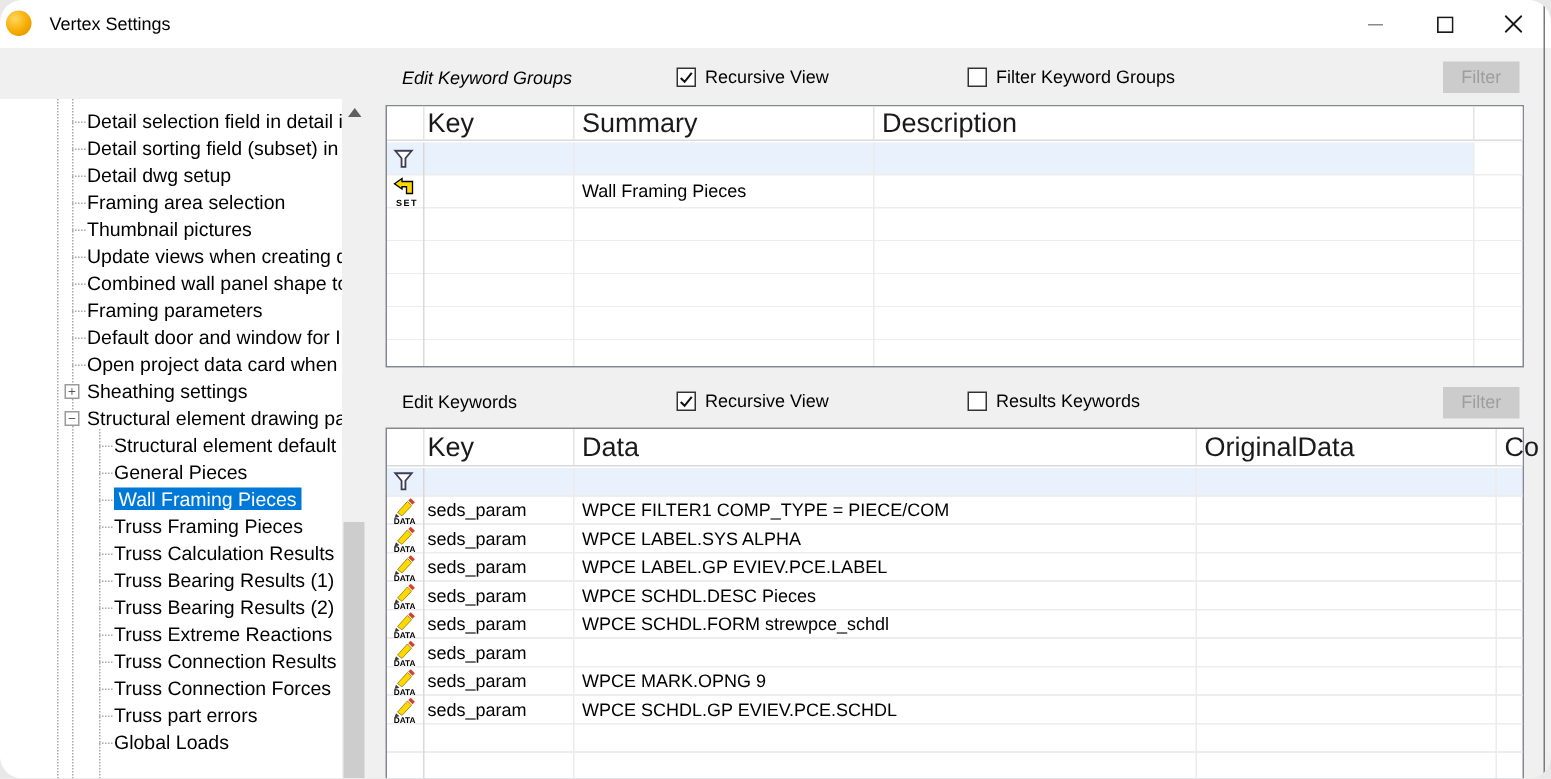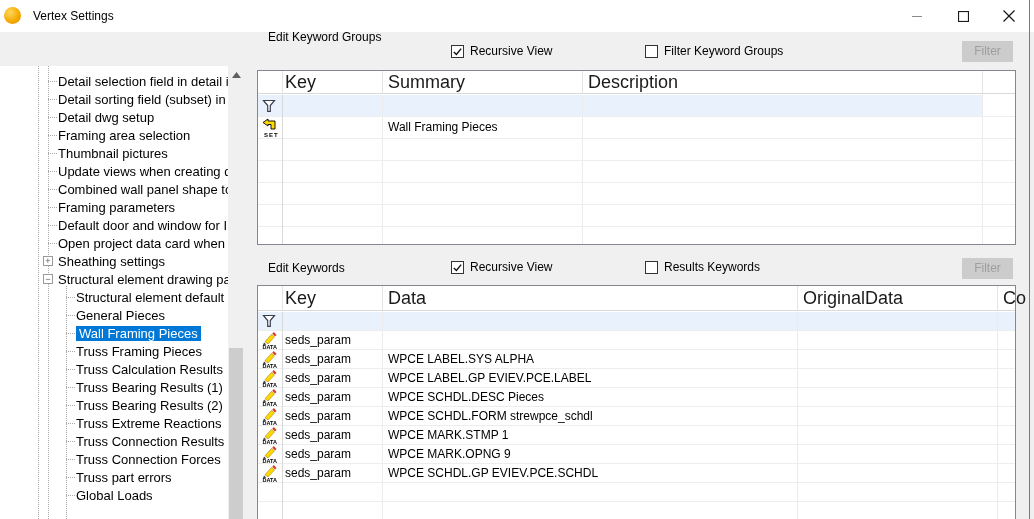--- a/index.html
+++ b/index.html
@@ -1,19 +1,19 @@
 <!DOCTYPE html>
 <html><head>
 <meta charset="utf-8">
 <style>
   * { margin:0; padding:0; box-sizing:border-box; }
   html,body { background:#e8e8e8; }
   #root {
     position:relative; width:1034px; height:519px; overflow:hidden;
-    background:#f0f0f0; font-family:"Liberation Sans", sans-serif; color:#000;
+    background:#f0f0f0; font-family:"Liberation Sans", sans-serif; color:#000;border-radius:15px;
   }
 
   
   .titlebar { position:absolute; left:0; top:0; width:1034px; height:32px; background:#ffffff; }
   .app-icon { position:absolute; left:4px; top:7px; width:17px; height:17px; border-radius:50%;
     background:radial-gradient(circle at 35% 32%, #ffd75e 0%, #f6ab00 55%, #d98c00 100%); }
   .window-title { position:absolute; left:33px; top:9px; font-size:12px; }
   .win-controls { position:absolute; right:2px; top:0; height:32px; display:flex; }
   .win-btn { width:46px; height:32px; display:flex; align-items:center; justify-content:center; }
 
@@ -93,21 +93,21 @@
       <div class="win-btn">
         <svg width="12" height="12" viewBox="0 0 12 12">
             <line x1="0.5" y1="0.5" x2="11.5" y2="11.5" stroke="#1a1a1a" stroke-width="1.2"></line>
             <line x1="11.5" y1="0.5" x2="0.5" y2="11.5" stroke="#1a1a1a" stroke-width="1.2"></line>
           </svg>
       </div>
     </div>
   </div>
 
   <span class="bar-label" style="left:2px; top:45px;margin-top:24px;">Keyword Groups</span>
-  <span class="bar-label" style="left:268px; top:30px;">Edit Keyword Groups</span>
+  <span class="bar-label" style="left:268px; top:45px;font-style:italic;">Edit Keyword Groups</span>
   <label class="chk" style="left:451px; top:44px;">
     <span class="chkbox">
       <svg width="11" height="11" viewBox="0 0 12 12">
           <polyline points="2,6.5 4.8,9.3 10,2.8" fill="none" stroke="#111" stroke-width="1.5"></polyline>
         </svg>
     </span>
     <span>Recursive View</span>
   </label>
   <label class="chk" style="left:645px; top:44px;">
     <span class="chkbox"></span>
@@ -230,20 +230,21 @@
         <div class="trowt" style="top: 19px; height: 19px; line-height: 18px;">
           <span class="rowicon">
             <svg width="18" height="19" viewBox="0 0 18 19">
               <polygon points="2,12 4.3,14 1,14.8" fill="#3a3a3a"></polygon>
               <polygon points="3,11.2 9.6,3.8 12.4,6.6 6,13.4" fill="#ffd800" stroke="#8a6d00" stroke-width="0.5"></polygon>
               <polygon points="10.2,3.2 11.8,1.6 14.6,4.4 13,6" fill="#d8402a"></polygon>
               <text x="0.5" y="18.5" font-size="5.5" font-weight="bold" fill="#000">DATA</text>
             </svg>
           </span>
           <span class="cell" style="left: 27px;">seds_param</span>
+          <span class="cell" style="left: 130px;">WPCE FILTER1 COMP_TYPE = PIECE/COM</span>
         </div>
         <div class="trowt" style="top: 38px; height: 19px; line-height: 18px;">
           <span class="rowicon">
             <svg width="18" height="19" viewBox="0 0 18 19">
               <polygon points="2,12 4.3,14 1,14.8" fill="#3a3a3a"></polygon>
               <polygon points="3,11.2 9.6,3.8 12.4,6.6 6,13.4" fill="#ffd800" stroke="#8a6d00" stroke-width="0.5"></polygon>
               <polygon points="10.2,3.2 11.8,1.6 14.6,4.4 13,6" fill="#d8402a"></polygon>
               <text x="0.5" y="18.5" font-size="5.5" font-weight="bold" fill="#000">DATA</text>
             </svg>
           </span>
@@ -289,21 +290,20 @@
         <div class="trowt" style="top: 114px; height: 19px; line-height: 18px;">
           <span class="rowicon">
             <svg width="18" height="19" viewBox="0 0 18 19">
               <polygon points="2,12 4.3,14 1,14.8" fill="#3a3a3a"></polygon>
               <polygon points="3,11.2 9.6,3.8 12.4,6.6 6,13.4" fill="#ffd800" stroke="#8a6d00" stroke-width="0.5"></polygon>
               <polygon points="10.2,3.2 11.8,1.6 14.6,4.4 13,6" fill="#d8402a"></polygon>
               <text x="0.5" y="18.5" font-size="5.5" font-weight="bold" fill="#000">DATA</text>
             </svg>
           </span>
           <span class="cell" style="left: 27px;">seds_param</span>
-          <span class="cell" style="left: 130px;">WPCE MARK.STMP 1</span>
         </div>
         <div class="trowt" style="top: 133px; height: 19px; line-height: 18px;">
           <span class="rowicon">
             <svg width="18" height="19" viewBox="0 0 18 19">
               <polygon points="2,12 4.3,14 1,14.8" fill="#3a3a3a"></polygon>
               <polygon points="3,11.2 9.6,3.8 12.4,6.6 6,13.4" fill="#ffd800" stroke="#8a6d00" stroke-width="0.5"></polygon>
               <polygon points="10.2,3.2 11.8,1.6 14.6,4.4 13,6" fill="#d8402a"></polygon>
               <text x="0.5" y="18.5" font-size="5.5" font-weight="bold" fill="#000">DATA</text>
             </svg>
           </span>

